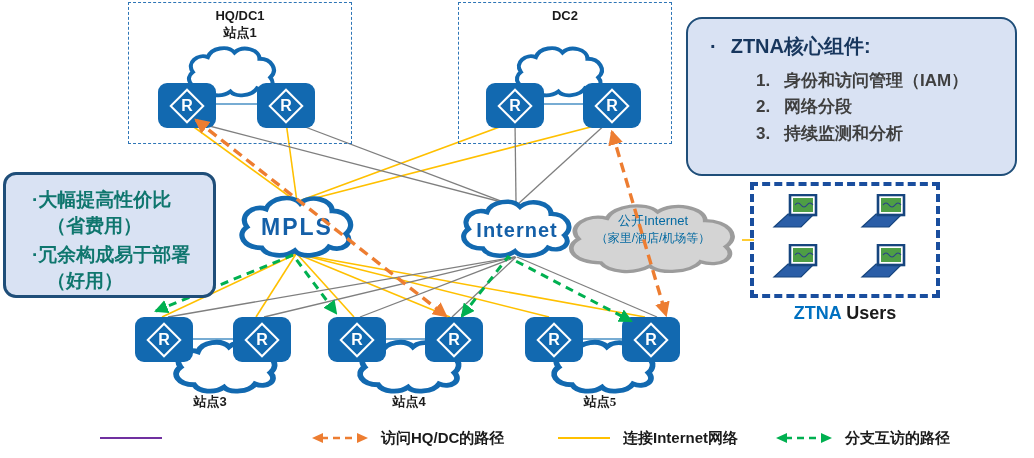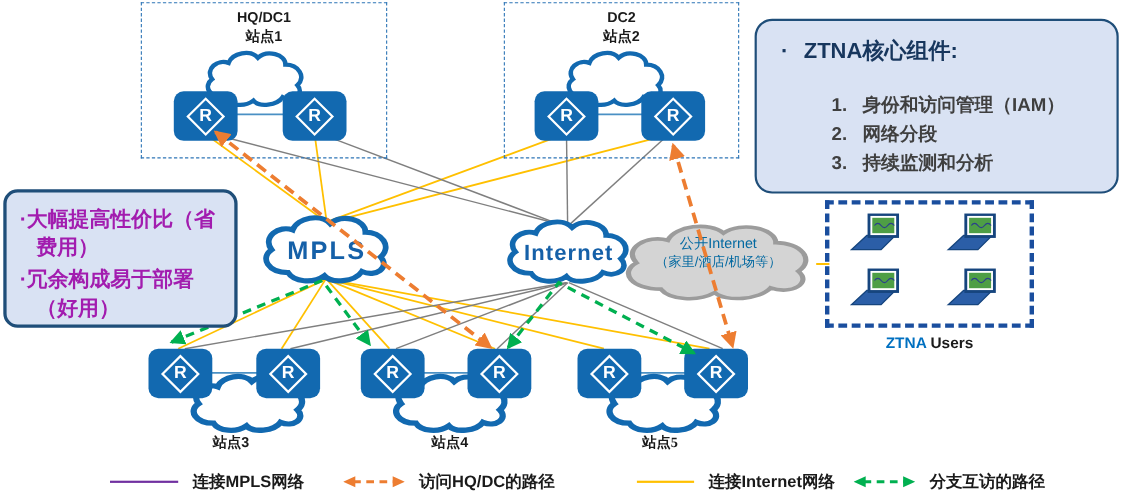--- a/index.html
+++ b/index.html
@@ -48,39 +48,39 @@
   }
   .public-label .l2{font-size:12px;}
 
   
   .panel{
     position:absolute;background:#D9E2F3;border:2.5px solid #1F4E79;
     border-radius:16px;z-index:6;box-sizing:border-box;
   }
   .panel-benefits{left:3px;top:172px;width:213px;height:126px;padding:12px 10px 0 12px;border-width:3px;border-radius:13px;}
   .panel-benefits .b-item{
-    font-size:19px;font-weight:bold;color:#a21caf;line-height:1.35;
-    padding-left:15px;text-indent:-15px;margin-bottom:4px;
+    font-size:19px;font-weight:bold;color:#0f766e;line-height:1.35;
+    padding-left:15px;text-indent:-15px;margin-bottom:4px;margin-left:14px;
   }
   .panel-ztna{left:686px;top:17px;width:331px;height:159px;padding:14px 10px 0 22px;}
   .panel-ztna .z-title{font-size:20px;font-weight:bold;color:#17365D;}
   .panel-ztna .z-bullet{font-size:20px;font-weight:bold;color:#17365D;margin-right:14px;}
-  .panel-ztna .z-list{margin-top:23px;margin-left:46px;}
+  .panel-ztna .z-list{margin-top:8px;margin-left:46px;}
   .panel-ztna .z-row{font-size:17px;font-weight:bold;color:#3F3F3F;line-height:1.55;}
   .panel-ztna .z-num{display:inline-block;width:28px;}
 
   
   .users-box{
     position:absolute;left:750px;top:182px;width:190px;height:116px;
     border:4px dashed #1A4E9E;z-index:4;box-sizing:border-box;
   }
   .laptop{position:absolute;width:46px;height:38px;z-index:5;}
   .users-label{
     position:absolute;left:750px;top:303px;width:190px;text-align:center;
-    font-size:14px;font-weight:bold;z-index:5;
+    font-size:18px;font-weight:bold;z-index:5;
   }
   .users-label .brand{color:#0070C0;}
   .users-label .rest{color:#1a1a1a;}
 
   
   .bsite-label{
     position:absolute;width:100px;text-align:center;top:393px;
     font-size:13px;font-weight:bold;color:#1a1a1a;z-index:4;
   }
 
@@ -162,21 +162,20 @@
     <span class="r">R</span>
 </div>
 <div class="router" style="left:257px;top:83px;">
   <span class="diamond"></span>
     <span class="r">R</span>
 </div>
 
 <div class="site-box" style="left:458px;top:2px;width:212px;height:140px;">
   <div class="site-title">
     <div>DC2</div>
-    <div>站点2</div>
   </div>
 </div>
 <div class="cloud" style="left:510px;top:44px;width:100px;height:56px;">
   <svg viewBox="0 0 120 72" preserveAspectRatio="none">
       <use href="#cloudpath" xlink:href="#cloudpath" fill="#ffffff" stroke="#1269B0" stroke-width="5"></use>
     </svg>
 </div>
 <div class="router" style="left:486px;top:83px;">
   <span class="diamond"></span>
     <span class="r">R</span>
@@ -314,31 +313,30 @@
     <path d="M612,132 L666,315" stroke="#ED7D31" stroke-width="3.4" stroke-dasharray="10 6" marker-start="url(#ah-o)" marker-end="url(#ah-o)"></path>
   </g>
   <g fill="none">
     <path d="M156,311 L293,255 L336,313" stroke="#00B050" stroke-width="3" stroke-dasharray="8 6" marker-start="url(#ah-g)" marker-end="url(#ah-g)"></path>
     <path d="M462,316 L508,257 L631,321" stroke="#00B050" stroke-width="3" stroke-dasharray="8 6" marker-start="url(#ah-g)" marker-end="url(#ah-g)"></path>
   </g>
 </svg>
 
 <div class="legend-item" style="left:100px;">
   <div class="swatch-line sw-purple"></div>
-  <div class="lbl">连接MPLS网络</div>
 </div>
 <div class="legend-item" style="left:312px;">
   <svg width="56" height="14">
     <line x1="9" y1="7" x2="47" y2="7" stroke="#ED7D31" stroke-width="2.6" stroke-dasharray="7 5"></line>
     <polygon points="0,7 11,2 11,12" fill="#ED7D31"></polygon>
     <polygon points="56,7 45,2 45,12" fill="#ED7D31"></polygon>
   </svg>
   <div class="lbl">访问HQ/DC的路径</div>
 </div>
-<div class="legend-item" style="left:579px;justify-content:space-between;">
+<div class="legend-item" style="left:558px;justify-content:space-between;">
   <div class="swatch-line sw-yellow"></div>
   <div class="lbl">连接Internet网络</div>
 </div>
 <div class="legend-item" style="left:776px;">
   <svg width="56" height="14">
     <line x1="9" y1="7" x2="47" y2="7" stroke="#00B050" stroke-width="2.6" stroke-dasharray="7 5"></line>
     <polygon points="0,7 11,2 11,12" fill="#00B050"></polygon>
     <polygon points="56,7 45,2 45,12" fill="#00B050"></polygon>
   </svg>
   <div class="lbl">分支互访的路径</div>

